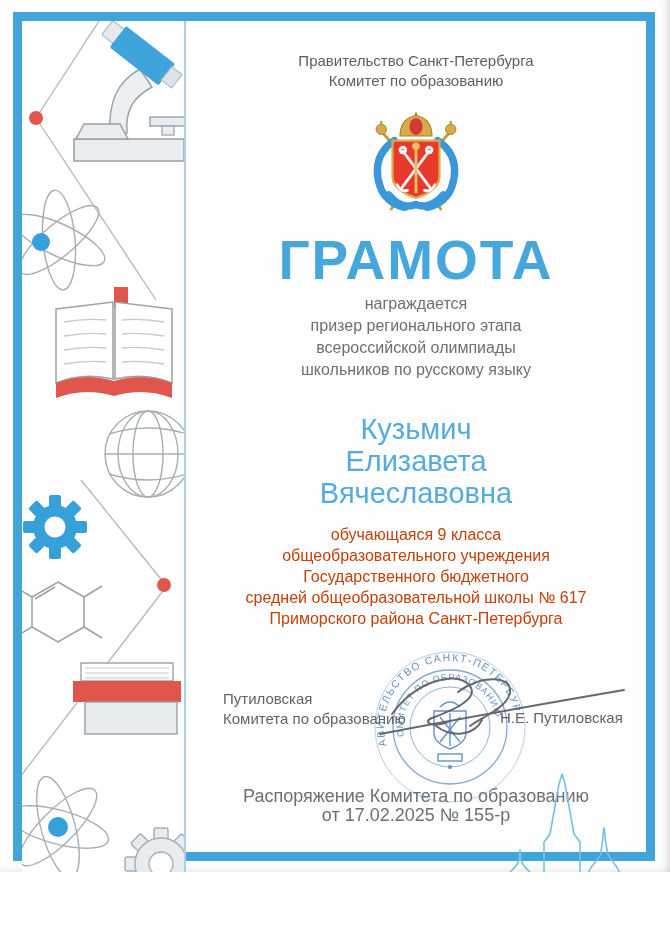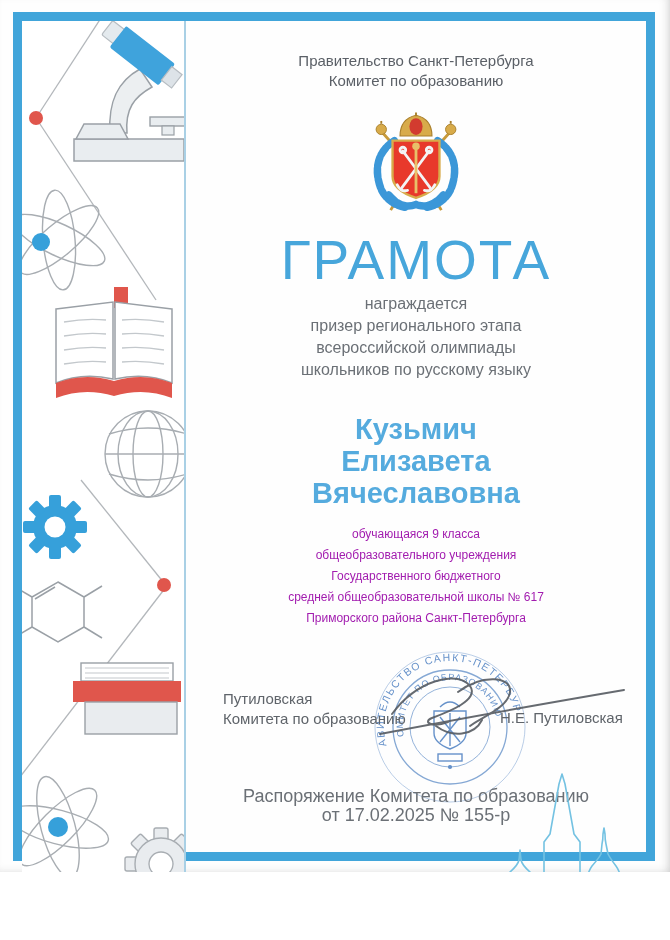--- a/index.html
+++ b/index.html
@@ -8,24 +8,24 @@
     background:#fefefe;overflow:hidden;
     font-family:"Liberation Sans",sans-serif;
     box-shadow:inset -8px 0 10px -7px rgba(120,120,120,.35), inset 0 -6px 8px -6px rgba(120,120,120,.2);
   }
   .frame{position:absolute;left:13px;top:12px;right:15px;bottom:11px;border:9px solid #41a5da;}
   .sidebar{position:absolute;left:22px;top:21px;width:162px;height:898px;border-right:2px solid #a9d0e5;overflow:hidden;background:#fff;}
   .main{position:absolute;left:186px;top:21px;right:24px;bottom:20px;}
   .centered{position:absolute;left:0;right:0;text-align:center;}
   .gov-header{top:30px;color:#5b6067;font-size:15px;line-height:20px;}
   .emblem-wrap{top:86px;}
-  .cert-title{top:207px;color:#47a6db;font-size:55px;font-weight:400;letter-spacing:2px;}
+  .cert-title{top:207px;color:#47a6db;font-size:55px;font-weight:700;letter-spacing:2px;}
   .award{top:272px;color:#6b7076;font-size:16px;line-height:22px;}
-  .recipient{top:392px;color:#55abde;font-size:29px;font-weight:700;line-height:32px;}
-  .school{top:503px;color:#a21caf;font-size:12px;line-height:21px;}
+  .recipient{top:392px;color:#55abde;font-size:29px;font-weight:400;line-height:32px;}
+  .school{top:503px;color:#c2410c;font-size:16px;line-height:21px;}
   .sig-row{position:absolute;top:665px;left:37px;right:0;height:80px;}
   .signer-title{position:absolute;left:0;top:3px;color:#5f646a;font-size:15px;line-height:20px;text-align:left;}
   .signer-name{position:absolute;left:277px;top:23px;color:#5f646a;font-size:15px;}
   .stamp{position:absolute;left:186px;top:628px;width:156px;height:156px;opacity:.85;}
   .signature{position:absolute;left:176px;top:641px;width:280px;height:85px;}
   .order{top:766px;color:#6b7076;font-size:18px;line-height:19px;}
   .skyline{position:absolute;left:272px;top:749px;width:192px;height:130px;}
 </style>
 </head>
 <body>

